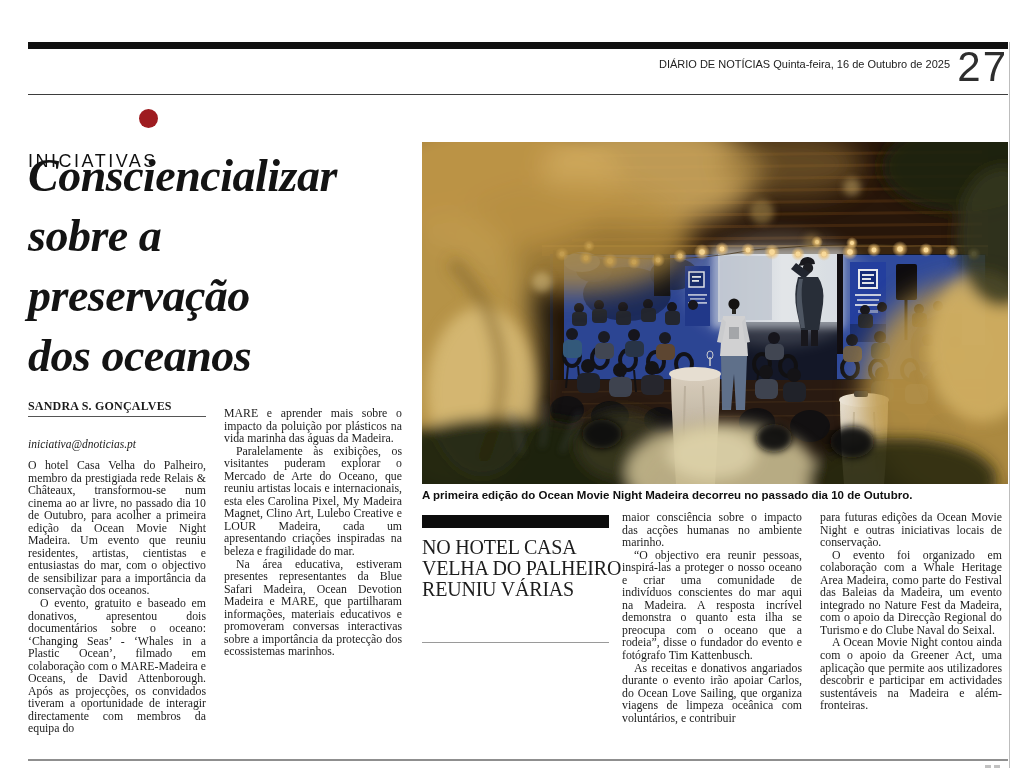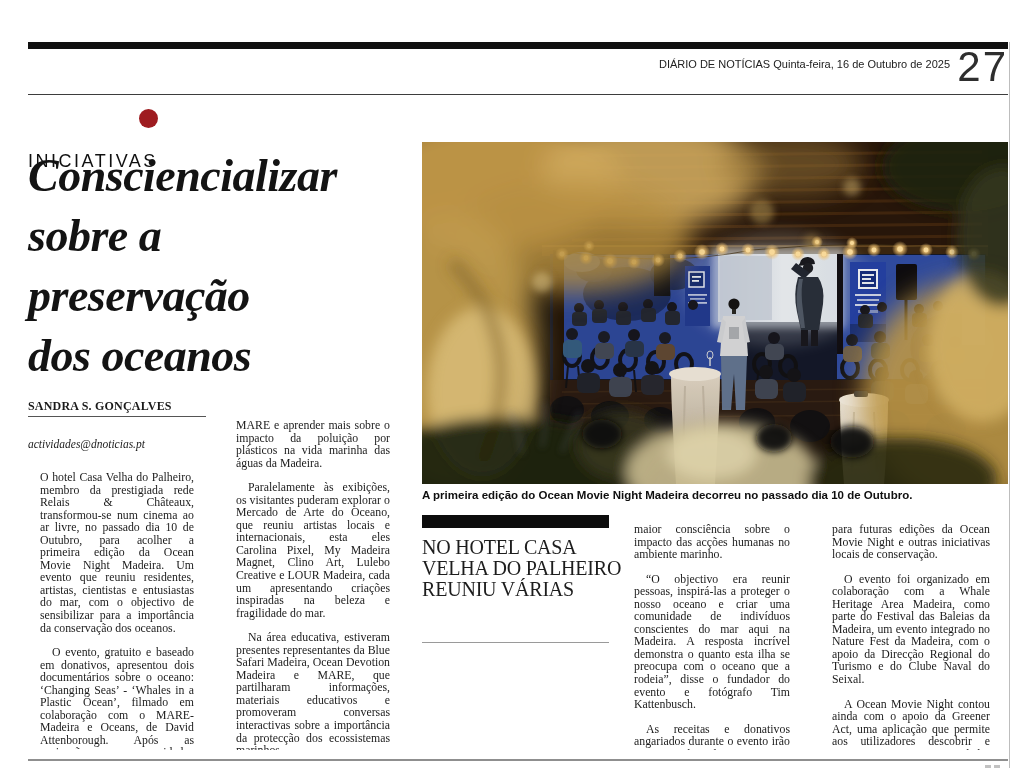--- a/index.html
+++ b/index.html
@@ -29,21 +29,21 @@
               font-weight:700; letter-spacing:-0.5px; color:#131313;font-style:italic; }
 
   
   .byrule { left:28px; top:416px; width:178px; height:1px; background:#555; }
   .author { left:28px; top:399px; width:190px; font-weight:700; font-size:12px; letter-spacing:.2px; }
   .email  { left:28px; top:438px; width:190px; font-style:italic; font-size:11.5px; }
 
   
   .col { position:absolute; text-align:justify; font-size:11.8px; line-height:12.55px;
          color:#1b1b1b; overflow:hidden; hyphens:auto; -webkit-hyphens:auto; }
-  .col p { margin:12px; text-indent:12px; }
+  .col p { margin:0; text-indent:12px; }
   .col p:first-child { text-indent:0; }
   #col1 { left:28px;  top:459px; width:178px; height:291px; }
   #col2 { left:224px; top:407px; width:178px; height:343px; }
   #col4 { left:622px; top:511px; width:180px; height:239px; }
   #col5 { left:820px; top:511px; width:182px; height:239px; }
 
   
   .photo   { left:422px; top:142px; width:586px; height:342px; }
   .caption { left:422px; top:489px; width:586px; font-family:Liberation Sans, sans-serif;
              font-weight:700; font-size:11.5px; color:#0f0f0f; }
@@ -80,21 +80,21 @@
 
   <div class="abs headline">
     <div>Consciencializar</div>
     <div>sobre a</div>
     <div>preservação</div>
     <div>dos oceanos</div>
   </div>
 
   <div class="abs byrule"></div>
   <div class="abs author">SANDRA S. GONÇALVES</div>
-  <div class="abs email">actividades@dnoticias.pt</div>
+  <div class="abs email">iniciativa@dnoticias.pt</div>
 
   <div id="col1" class="col">
       <p>O hotel Casa Velha do Palheiro, membro da prestigiada rede Relais &amp; Châteaux, transformou-se num cinema ao ar livre, no passado dia 10 de Outubro, para acolher a primeira edição da Ocean Movie Night Madeira. Um evento que reuniu residentes, artistas, cientistas e entusiastas do mar, com o objectivo de sensibilizar para a importância da conservação dos oceanos.</p>
       <p>O evento, gratuito e baseado em donativos, apresentou dois documentários sobre o oceano: ‘Changing Seas’ - ‘Whales in a Plastic Ocean’, filmado em colaboração com o MARE-Madeira e Oceans, de David Attenborough. Após as projecções, os convidados tiveram a oportunidade de interagir directamente com membros da equipa do</p>
     </div>
   <div id="col2" class="col">
       <p>MARE e aprender mais sobre o impacto da poluição por plásticos na vida marinha das águas da Madeira.</p>
       <p>Paralelamente às exibições, os visitantes puderam explorar o Mercado de Arte do Oceano, que reuniu artistas locais e internacionais, esta eles Carolina Pixel, My Madeira Magnet, Clino Art, Lulebo Creative e LOUR Madeira, cada um apresentando criações inspiradas na beleza e fragilidade do mar.</p>
       <p>Na área educativa, estiveram presentes representantes da Blue Safari Madeira, Ocean Devotion Madeira e MARE, que partilharam informações, materiais educativos e promoveram conversas interactivas sobre a importância da protecção dos ecossistemas marinhos.</p>
     </div>

